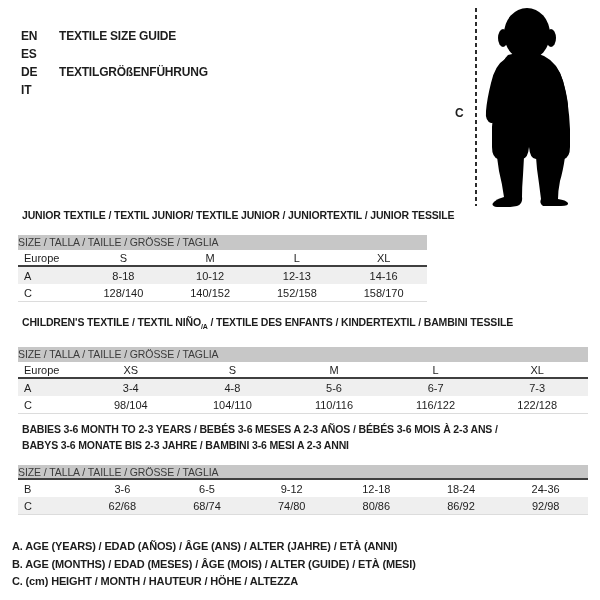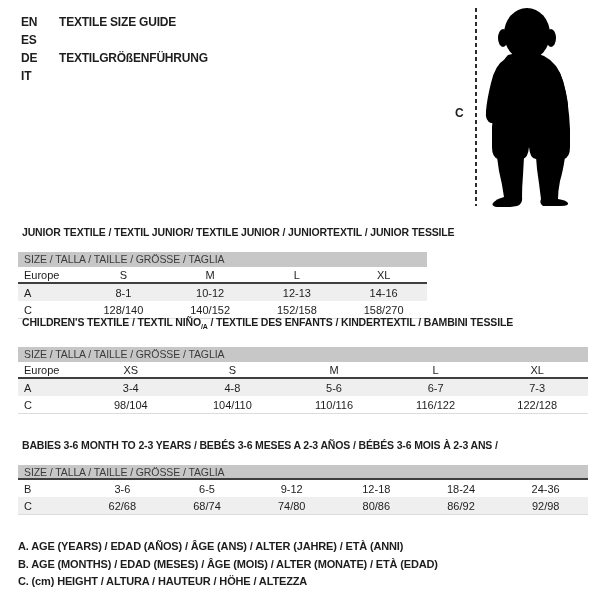--- a/index.html
+++ b/index.html
@@ -6,58 +6,58 @@
   html, body { width: 600px; height: 600px; }
   body {
     position: relative;
     background: #ffffff;
     color: #1d1d1d;
     font-family: "Liberation Sans", sans-serif;
     overflow: hidden;
   }
 
   
-  .lang-block { position: absolute; left: 21px; top: 13px; }
+  .lang-block { position: absolute; left: 21px; top: 27px; }
   .lang-row { display: flex; height: 18px; line-height: 18px; font-weight: bold; font-size: 12px; letter-spacing: -0.2px; }
   .lang-code { width: 38px; }
 
   
   .measure-line {
     position: absolute; left: 475px; top: 8px; width: 2px; height: 198px;
     background: repeating-linear-gradient(to bottom, #2c2c2c 0 4px, transparent 4px 7px);
   }
   .measure-label { position: absolute; left: 455px; top: 106px; font-size: 12px; font-weight: bold; }
   .baby-svg { position: absolute; left: 480px; top: 7px; }
 
   
   .tbl { position: absolute; left: 18px; }
-  .t0 { top: 252px; width: 409px; }
+  .t0 { top: 235px; width: 409px; }
   .t1 { top: 347px; width: 570px; }
   .t2 { top: 465px; width: 570px; }
   .t-title {
     position: absolute; left: 4px; bottom: 100%; margin-bottom: 12px;
     font-weight: bold; font-size: 10.5px; line-height: 16px;
     letter-spacing: -0.15px; white-space: nowrap;
   }
   .t2 .t-title { }
   .t-title sub { font-size: 7px; }
   .size-bar {
     height: 15px; line-height: 15px; background: #c7c7c7;
-    padding-left: 6px; font-size: 10.5px; color: #3b3b3b; letter-spacing: -0.1px;
+    font-size: 10.5px; color: #3b3b3b; letter-spacing: -0.1px;
   }
   .size-bar.dark-under { border-bottom: 2px solid #3f3f3f; }
   .t-grid { border-bottom: 1px solid #dcdcdc; }
   .t-row { display: grid; height: 17px; line-height: 16px; font-size: 11px; align-items: center; }
   .t-row.cols { border-bottom: 2px solid #3f3f3f; }
   .t-row.shaded { background: #efefef; }
   .cell { text-align: center; }
   .cell.label { text-align: left; padding-left: 6px; }
 
   
-  .footnotes { position: absolute; left: 18px; top: 538px; font-weight: bold; font-size: 11px; line-height: 17.5px; letter-spacing: -0.15px; }
+  .footnotes { position: absolute; left: 12px; top: 538px; font-weight: bold; font-size: 11px; line-height: 17.5px; letter-spacing: -0.15px; }
 </style>
 </head>
 <body>
 
 <div class="lang-block">
   <div class="lang-row">
     <span class="lang-code">EN</span>
     <span class="lang-text">TEXTILE SIZE GUIDE</span>
   </div>
   <div class="lang-row">
@@ -95,31 +95,31 @@
   <div class="t-grid">
       <div class="t-row cols" style="grid-template-columns: 62px repeat(4, 1fr);">
         <div class="cell label">Europe</div>
         <div class="cell">S</div>
         <div class="cell">M</div>
         <div class="cell">L</div>
         <div class="cell">XL</div>
       </div>
       <div class="t-row shaded" style="grid-template-columns: 62px repeat(4, 1fr);">
         <div class="cell label">A</div>
-        <div class="cell">8-1</div>
+        <div class="cell">8-18</div>
         <div class="cell">10-12</div>
         <div class="cell">12-13</div>
         <div class="cell">14-16</div>
       </div>
       <div class="t-row" style="grid-template-columns: 62px repeat(4, 1fr);">
         <div class="cell label">C</div>
         <div class="cell">128/140</div>
         <div class="cell">140/152</div>
         <div class="cell">152/158</div>
-        <div class="cell">158/270</div>
+        <div class="cell">158/170</div>
       </div>
     </div>
 </section>
 
 <section class="tbl t1">
   <div class="t-title">
       <div><span>CHILDREN'S TEXTILE / TEXTIL NIÑO</span><sub>/A</sub><span> / TEXTILE DES ENFANTS / KINDERTEXTIL / BAMBINI TESSILE</span></div>
     </div>
   <div class="size-bar">SIZE / TALLA / TAILLE / GRÖSSE / TAGLIA</div>
   <div class="t-grid">
@@ -146,20 +146,21 @@
         <div class="cell">110/116</div>
         <div class="cell">116/122</div>
         <div class="cell">122/128</div>
       </div>
     </div>
 </section>
 
 <section class="tbl t2">
   <div class="t-title">
       <div><span>BABIES 3-6 MONTH TO 2-3 YEARS / BEBÉS 3-6 MESES A 2-3 AÑOS / BÉBÉS 3-6 MOIS À 2-3 ANS /</span></div>
+      <div><span>BABYS 3-6 MONATE BIS 2-3 JAHRE / BAMBINI 3-6 MESI A 2-3 ANNI</span></div>
     </div>
   <div class="size-bar dark-under">SIZE / TALLA / TAILLE / GRÖSSE / TAGLIA</div>
   <div class="t-grid">
       <div class="t-row" style="grid-template-columns: 62px repeat(6, 1fr);">
         <div class="cell label">B</div>
         <div class="cell">3-6</div>
         <div class="cell">6-5</div>
         <div class="cell">9-12</div>
         <div class="cell">12-18</div>
         <div class="cell">18-24</div>
@@ -172,15 +173,15 @@
         <div class="cell">74/80</div>
         <div class="cell">80/86</div>
         <div class="cell">86/92</div>
         <div class="cell">92/98</div>
       </div>
     </div>
 </section>
 
 <div class="footnotes">
   <div>A. AGE (YEARS) / EDAD (AÑOS) / ÂGE (ANS) / ALTER (JAHRE) / ETÀ (ANNI)</div>
-  <div>B. AGE (MONTHS) / EDAD (MESES) / ÂGE (MOIS) / ALTER (MONATE) / ETÀ (EDAD)</div>
-  <div>C. (cm) HEIGHT / ALTURA / HAUTEUR / HÖHE / ALTEZZA</div>
+  <div>B. AGE (MONTHS) / EDAD (MESES) / ÂGE (MOIS) / ALTER (GUIDE) / ETÀ (MESI)</div>
+  <div>C. (cm) HEIGHT / MONTH / HAUTEUR / HÖHE / ALTEZZA</div>
 </div>
 
 </body></html>

